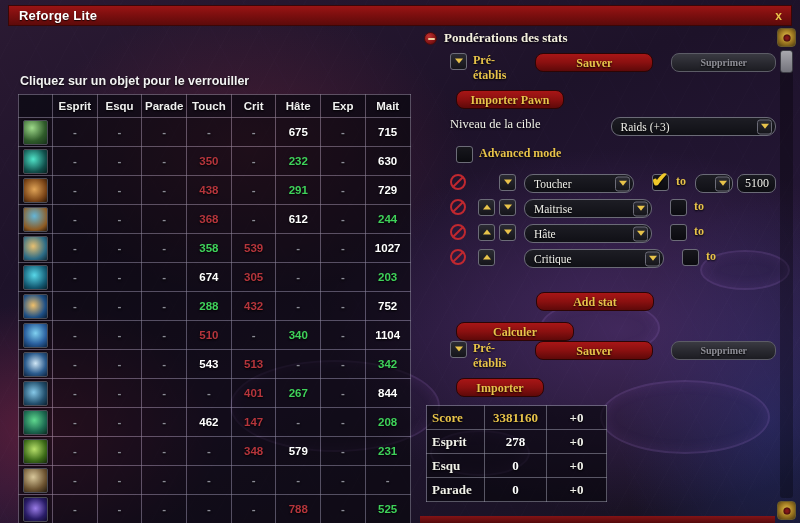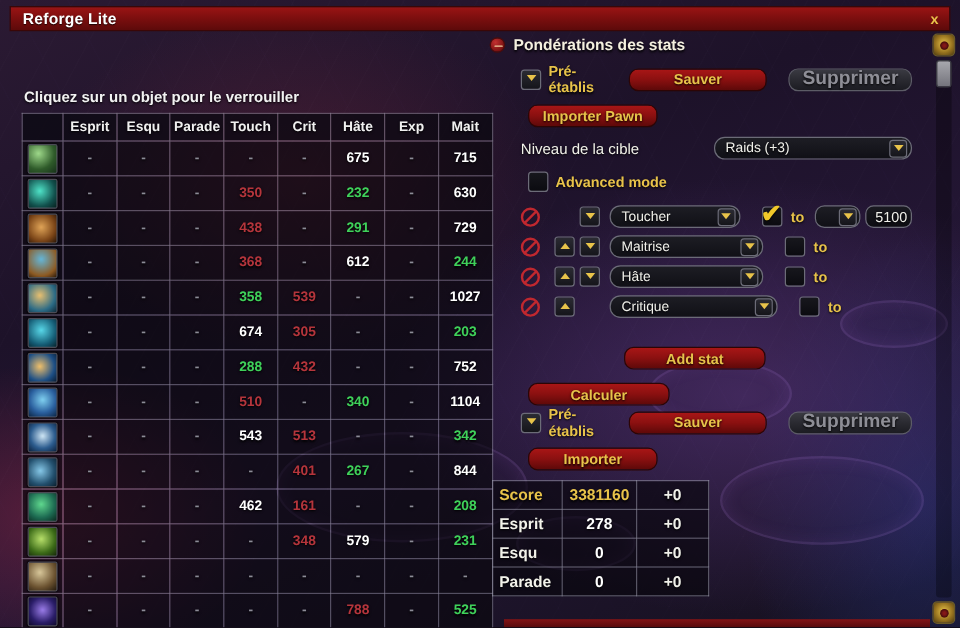--- a/index.html
+++ b/index.html
@@ -100,42 +100,42 @@
   .ic9 { background: radial-gradient(circle at 42% 45%, #86c8e8, #23506e 62%, #0b2030); }
   .ic10{ background: radial-gradient(circle at 45% 40%, #5fd88e, #1d6b52 60%, #0a2a20); }
   .ic11{ background: radial-gradient(circle at 45% 40%, #b7e06a, #3c6b18 62%, #16280a); }
   .ic12{ background: radial-gradient(circle at 40% 35%, #d8c79a, #6b5230 62%, #241a0e); }
   .ic13{ background: radial-gradient(circle at 50% 45%, #9a7ce8, #2a1d68 62%, #100a2c); }
   .ic14{ background: radial-gradient(circle at 45% 40%, #f2d96a, #7a4a9e 62%, #2a1340); }
   .ic15{ background: radial-gradient(circle at 45% 45%, #b9b9c4, #4a4a56 62%, #1a1a20); }
 
   
   #right-panel {
-    position: absolute; left: 408px; top: 30px; width: 352px; height: 492px;
-    z-index: 20; color: #f2e6c0; font-size: 12px;
+    position: absolute; left: 424px; top: 30px; width: 352px; height: 492px;
+    z-index: 20; color: #f2e6c0; font-size: 12px; font-family: Liberation Serif, serif;
   }
   .section-head {
     display: flex; align-items: center; gap: 7px;
     margin-bottom: 7px;
   }
   .collapse-btn {
     width: 13px; height: 13px; border-radius: 50%;
     background: radial-gradient(circle at 35% 30%, #c23030, #7b1212 70%, #3d0707);
     border: 1px solid #4a0c0c; position: relative; cursor: pointer; flex: none;
   }
   .collapse-btn::after {
     content: ""; position: absolute; left: 2.5px; top: 5.5px;
     width: 7px; height: 1.6px; background: #f0d0a0; border-radius: 1px;
   }
   .section-title {
     color: #f5f0e0; font-size: 13px; font-weight: bold;
     text-shadow: 0 1px 2px #000;
   }
 
-  .row { display: flex; align-items: center; padding-left: 24px; }
+  .row { display: flex; align-items: flex-start; padding-left: 24px; }
   .gap6 { gap: 6px; }
 
   .arrow-btn {
     width: 17px; height: 17px; flex: none; cursor: pointer;
     border: 1px solid #6c6c78; border-radius: 3px;
     background: linear-gradient(180deg, #2b2b33, #15151a);
     position: relative;
   }
   .arrow-btn::after {
     content: ""; position: absolute; left: 50%; top: 50%;
@@ -158,21 +158,21 @@
     background: linear-gradient(180deg, #a81616 0%, #8a1010 50%, #5e0909 100%);
     border: 1px solid #2c0505; border-radius: 8px;
     color: #e8c34a; font-size: 12px; font-weight: bold;
     text-align: center; cursor: pointer; line-height: 1;
     text-shadow: 0 1px 2px #000;
     display: flex; align-items: center; justify-content: center;
   }
   .btn-disabled {
     background: linear-gradient(180deg, #3a3a42 0%, #2a2a31 50%, #1c1c22 100%);
     border: 1px solid #5c5c66; border-radius: 8px;
-    color: #8e8e96; font-size: 16px; font-weight: bold;
+    color: #8e8e96; font-size: 10px; font-weight: bold;
     text-align: center; cursor: default; line-height: 1;
     text-shadow: 0 1px 2px #000;
     display: flex; align-items: center; justify-content: center;
   }
 
   .dropdown {
     position: relative; height: 19px;
     background: linear-gradient(180deg, #1d1d24, #101016);
     border: 1px solid #6b6b77; border-radius: 9px;
     display: flex; align-items: center; cursor: pointer;
@@ -456,21 +456,21 @@
             <td class="cell-white">844</td>
           </tr>
           <tr>
             <td>
               <span class="item-icon ic10"></span>
             </td>
             <td class="cell-dash">-</td>
             <td class="cell-dash">-</td>
             <td class="cell-dash">-</td>
             <td class="cell-white">462</td>
-            <td class="cell-red">161</td>
+            <td class="cell-red">147</td>
             <td class="cell-dash">-</td>
             <td class="cell-dash">-</td>
             <td class="cell-green">208</td>
           </tr>
           <tr>
             <td>
               <span class="item-icon ic11"></span>
             </td>
             <td class="cell-dash">-</td>
             <td class="cell-dash">-</td>
@@ -643,21 +643,21 @@
 
 
     <div class="row gap6" style="margin-left:2px;">
       <div class="arrow-btn down"></div>
       <span class="lbl-gold">Pré-établis</span>
       <div class="btn-red" style="width:130px; height:19px; margin-left:6px;">Sauver</div>
       <div class="btn-disabled" style="width:115px; height:19px; margin-left:12px;">Supprimer</div>
     </div>
 
     <div class="row" style="margin-left:8px; margin-top:7px;">
-      <div class="btn-red" style="width:108px; height:19px;">Importer</div>
+      <div class="btn-red" style="width:88px; height:19px;">Importer</div>
     </div>
 
     <table class="result-table" style="margin-left:2px; margin-top:8px;">
       <colgroup>
           <col class="rc-label">
           <col class="rc-value">
           <col class="rc-delta">
         </colgroup>
       <tbody id="result-body">
           <tr>

